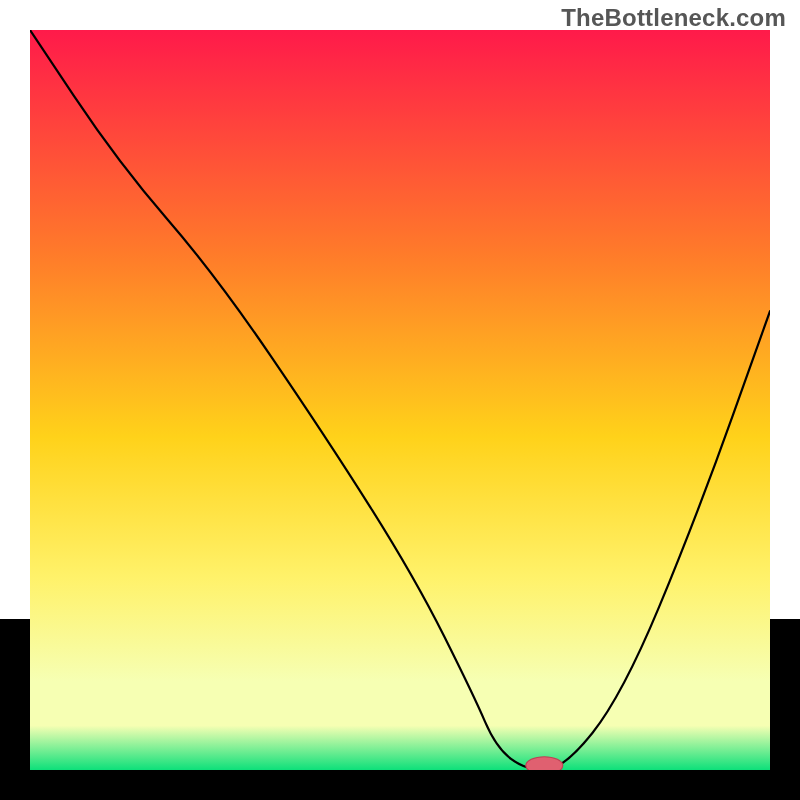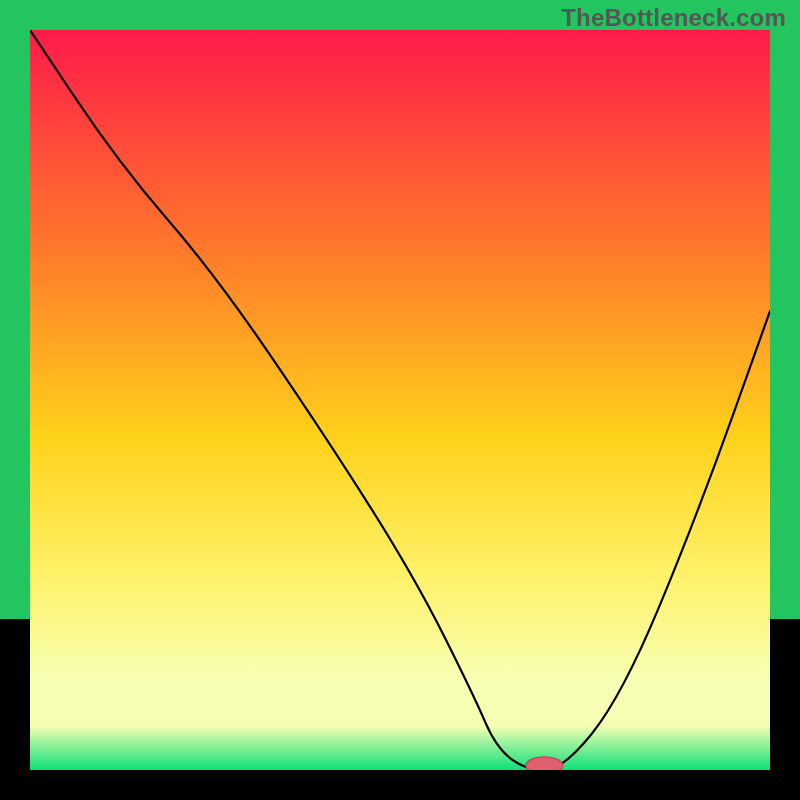--- a/index.html
+++ b/index.html
@@ -7,21 +7,21 @@
     padding: 0;
     width: 800px;
     height: 800px;
     background: #000;
     overflow: hidden;
   }
   .frame {
     position: relative;
     width: 800px;
     height: 619px;
-    background: #22c55e;
+    background: #ffffff;
   }
   .watermark {
     position: absolute;
     top: 4px;
     right: 14px;
     font-family: Arial, Helvetica, sans-serif;
     font-size: 24px;
     font-weight: 600;
     color: #565656;
     letter-spacing: 0.2px;

